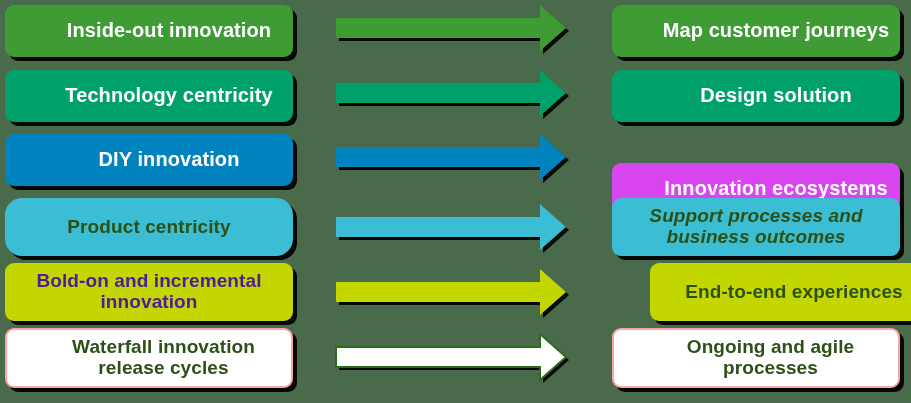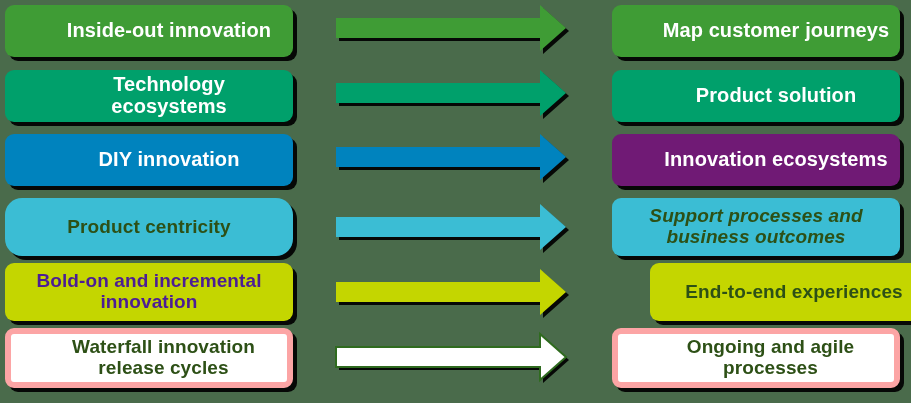--- a/index.html
+++ b/index.html
@@ -40,21 +40,21 @@
     line-height: 1.08;
     letter-spacing: 0.1px;
     box-shadow: 4px 4px 0 0 rgba(0,0,0,0.92);
     padding: 2px 8px;
     user-select: none;
   }
   .box.left  { left: 5px;   width: 288px; }
   .box.right { left: 612px; width: 288px; }
 
   .box.white-box {
-    border: 6px solid #fca5a5;
+    border: 2px solid #fca5a5;
     padding-left: 37px;
   }
 
   .box-label {
     display: block;
     width: 100%;
   }
 
   
   .arrow {
@@ -101,48 +101,48 @@
         <path d="M0,13 L204,13 L204,0 L230,23 L204,46 L204,33 L0,33 Z" fill="#3f9c35"></path>
       </svg>
     </div>
     <div class="box right h52 fs20" style="background:#3f9c35;color:#ffffff;">
       <span class="box-label">Map customer journeys</span>
     </div>
   </div>
 
   <div class="row r2">
     <div class="box left h52 fs20" style="background:#00a06b;color:#ffffff;">
-      <span class="box-label">Technology ecosystems</span>
+      <span class="box-label">Technology centricity</span>
     </div>
     <div class="arrow h52">
       <svg viewBox="0 0 233 52" preserveAspectRatio="none" aria-hidden="true">
         <g transform="translate(3,3)">
           <path d="M0,13 L204,13 L204,0 L230,23 L204,46 L204,33 L0,33 Z" fill="rgba(0,0,0,0.92)"></path>
         </g>
         <path d="M0,13 L204,13 L204,0 L230,23 L204,46 L204,33 L0,33 Z" fill="#00a06b"></path>
       </svg>
     </div>
     <div class="box right h52 fs20" style="background:#00a06b;color:#ffffff;">
-      <span class="box-label">Product solution</span>
+      <span class="box-label">Design solution</span>
     </div>
   </div>
 
   <div class="row r3">
     <div class="box left h52 fs20" style="background:#0083be;color:#ffffff;text-align:center;">
       <span class="box-label">DIY innovation</span>
     </div>
     <div class="arrow h52">
       <svg viewBox="0 0 233 52" preserveAspectRatio="none" aria-hidden="true">
         <g transform="translate(3,3)">
           <path d="M0,13 L204,13 L204,0 L230,23 L204,46 L204,33 L0,33 Z" fill="rgba(0,0,0,0.92)"></path>
         </g>
         <path d="M0,13 L204,13 L204,0 L230,23 L204,46 L204,33 L0,33 Z" fill="#0083be"></path>
       </svg>
     </div>
-    <div class="box right h52 fs20" style="background:#701a75;color:#ffffff;">
+    <div class="box right h52 fs20" style="background:#d946ef;color:#ffffff;margin-top:29px;">
       <span class="box-label">Innovation ecosystems</span>
     </div>
   </div>
 
   <div class="row r4">
     <div class="box left h58 fs19" style="background:#3bbdd4;color:#2d5016;border-radius:17px;">
       <span class="box-label">Product centricity</span>
     </div>
     <div class="arrow h58" style="top:3px;position:absolute;">
       <svg viewBox="0 0 233 58" preserveAspectRatio="none" aria-hidden="true">

